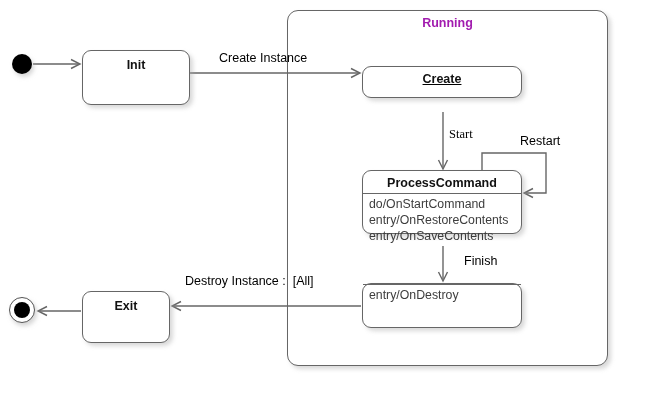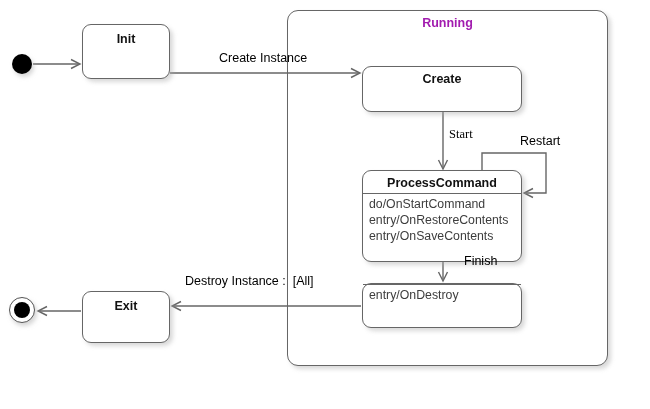--- a/index.html
+++ b/index.html
@@ -92,33 +92,33 @@
       <path d="M81,311 L39,311"></path>
       <path d="M47,306.5 L38,311 L47,315.5"></path>
     </g>
   </svg>
 
   <div class="initial-node"></div>
   <div class="final-node">
     <div class="final-node-inner"></div>
   </div>
 
-  <div class="state" style="left:82px;top:24px;width:88px;height:55px;">
+  <div class="state" style="left:82px;top:50px;width:108px;height:55px;">
     <div class="state-title tall">Init</div>
   </div>
 
   <div class="state" style="left:82px;top:291px;width:88px;height:52px;">
     <div class="state-title tall">Exit</div>
   </div>
 
-  <div class="state" style="left:362px;top:66px;width:160px;height:46px;">
+  <div class="state" style="left:362px;top:66px;width:160px;height:32px;text-decoration:underline;">
     <div class="state-title">Create</div>
   </div>
 
-  <div class="state" style="left:362px;top:170px;width:160px;height:92px;">
+  <div class="state" style="left:362px;top:170px;width:160px;height:64px;">
     <div class="state-title">ProcessCommand</div>
     <div class="compartment">
       <div>do/OnStartCommand</div>
       <div>entry/OnRestoreContents</div>
       <div>entry/OnSaveContents</div>
     </div>
   </div>
 
   <div class="state" style="left:362px;top:283px;width:160px;height:45px;">
     <div class="compartment">

